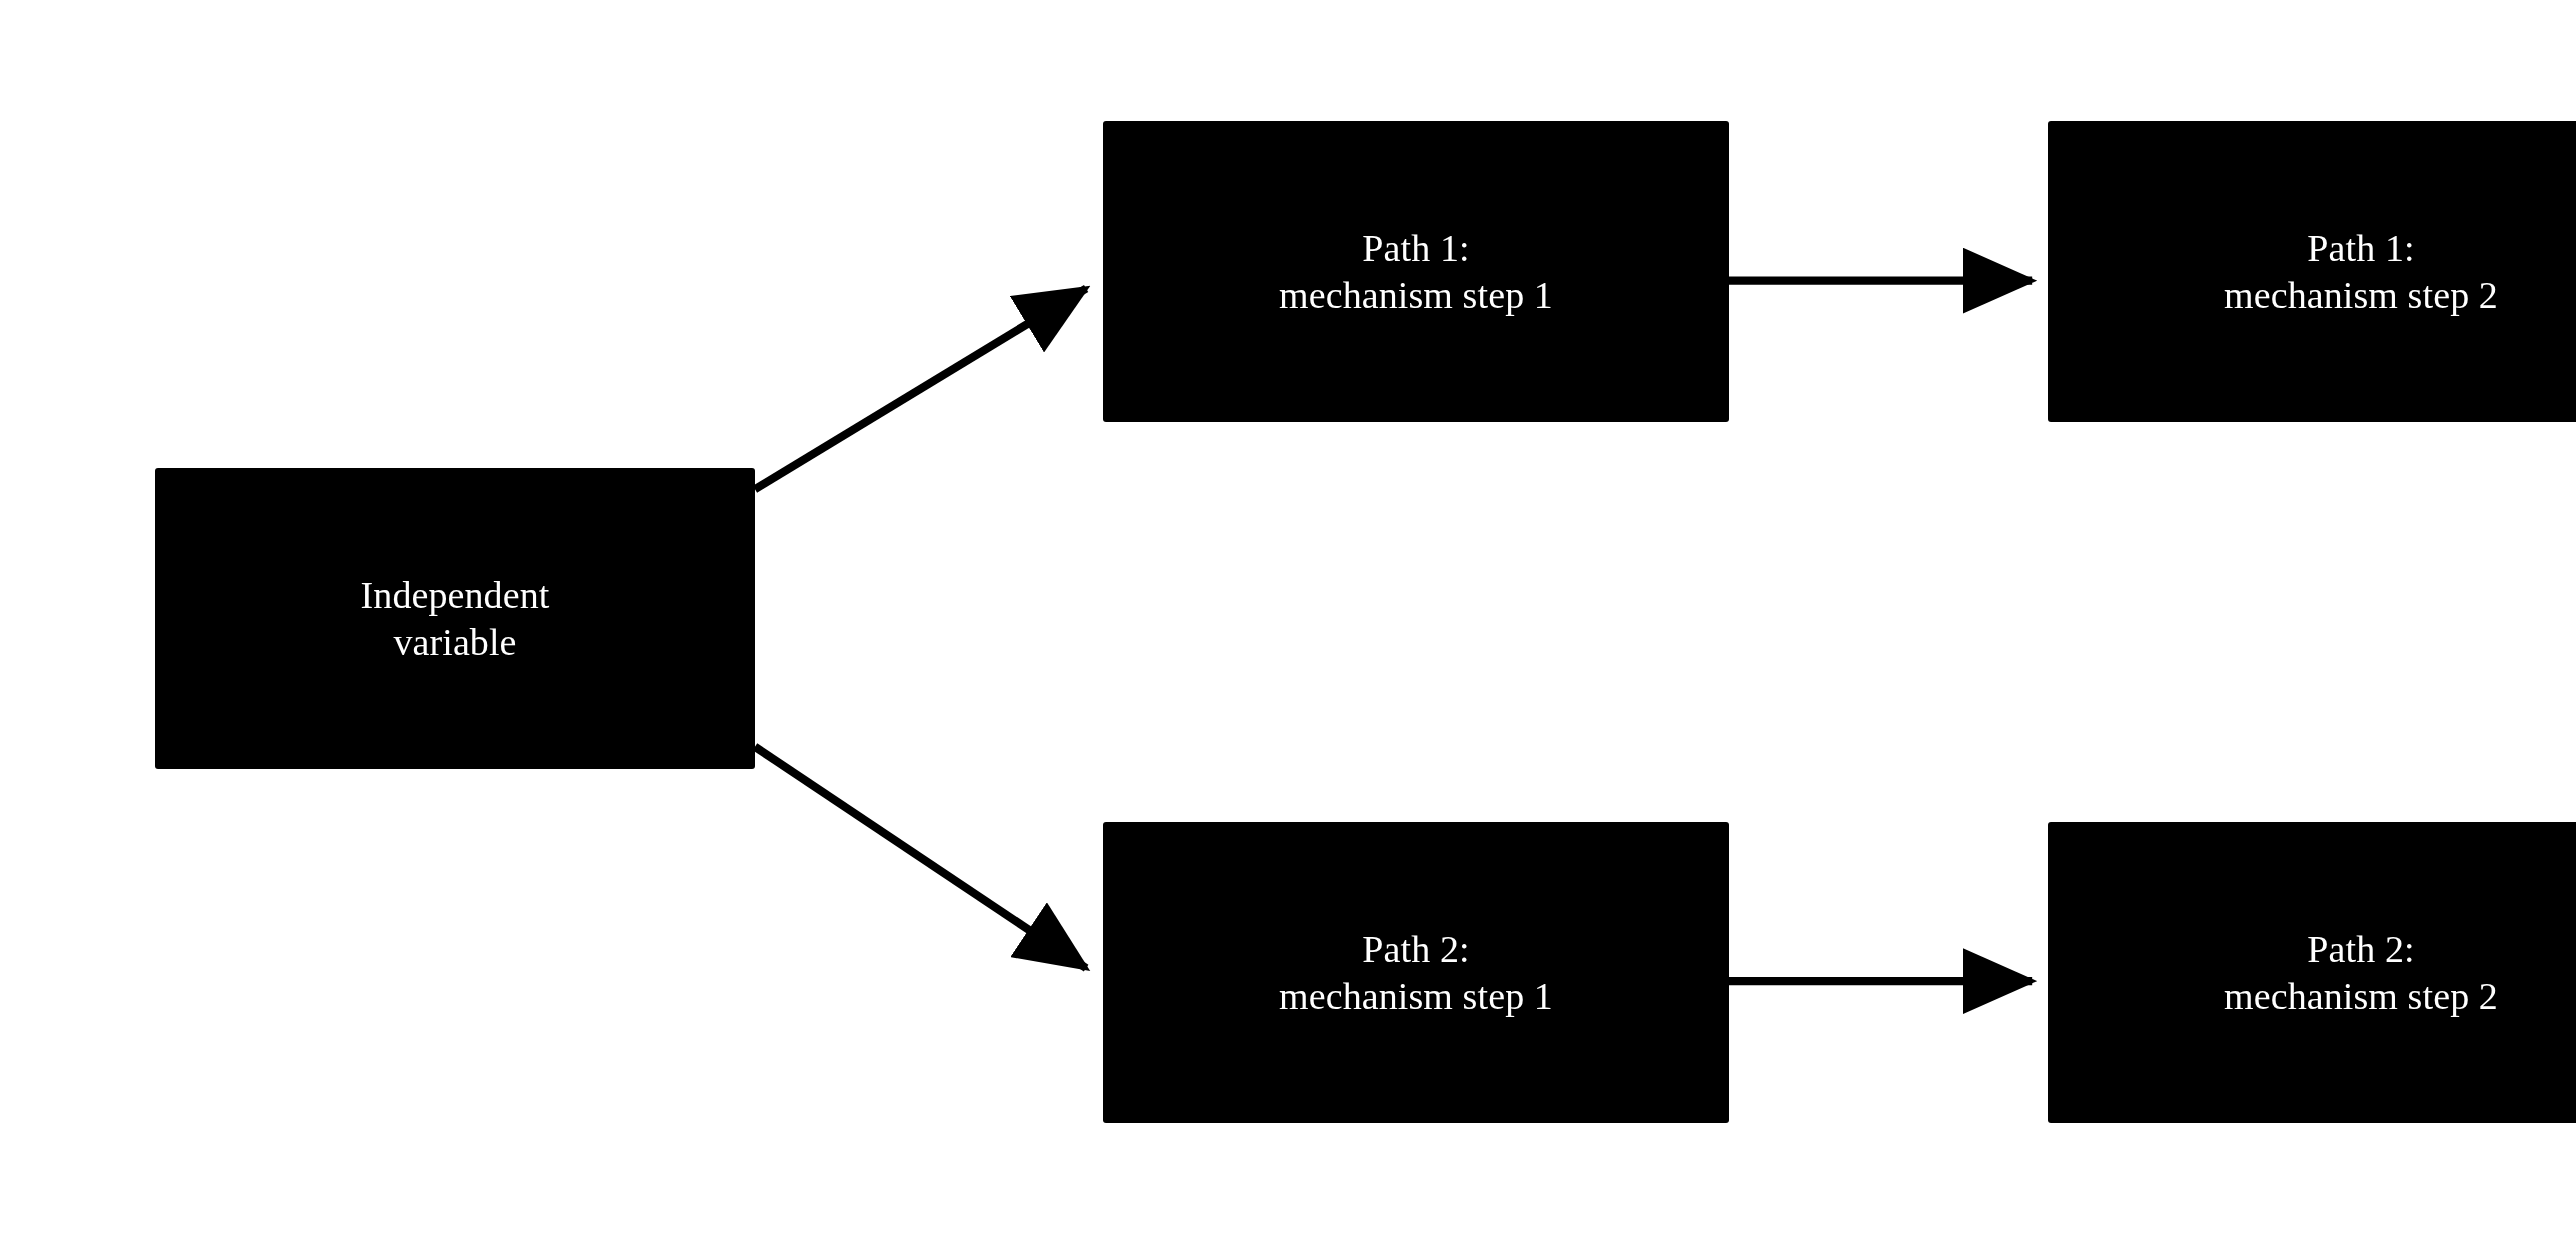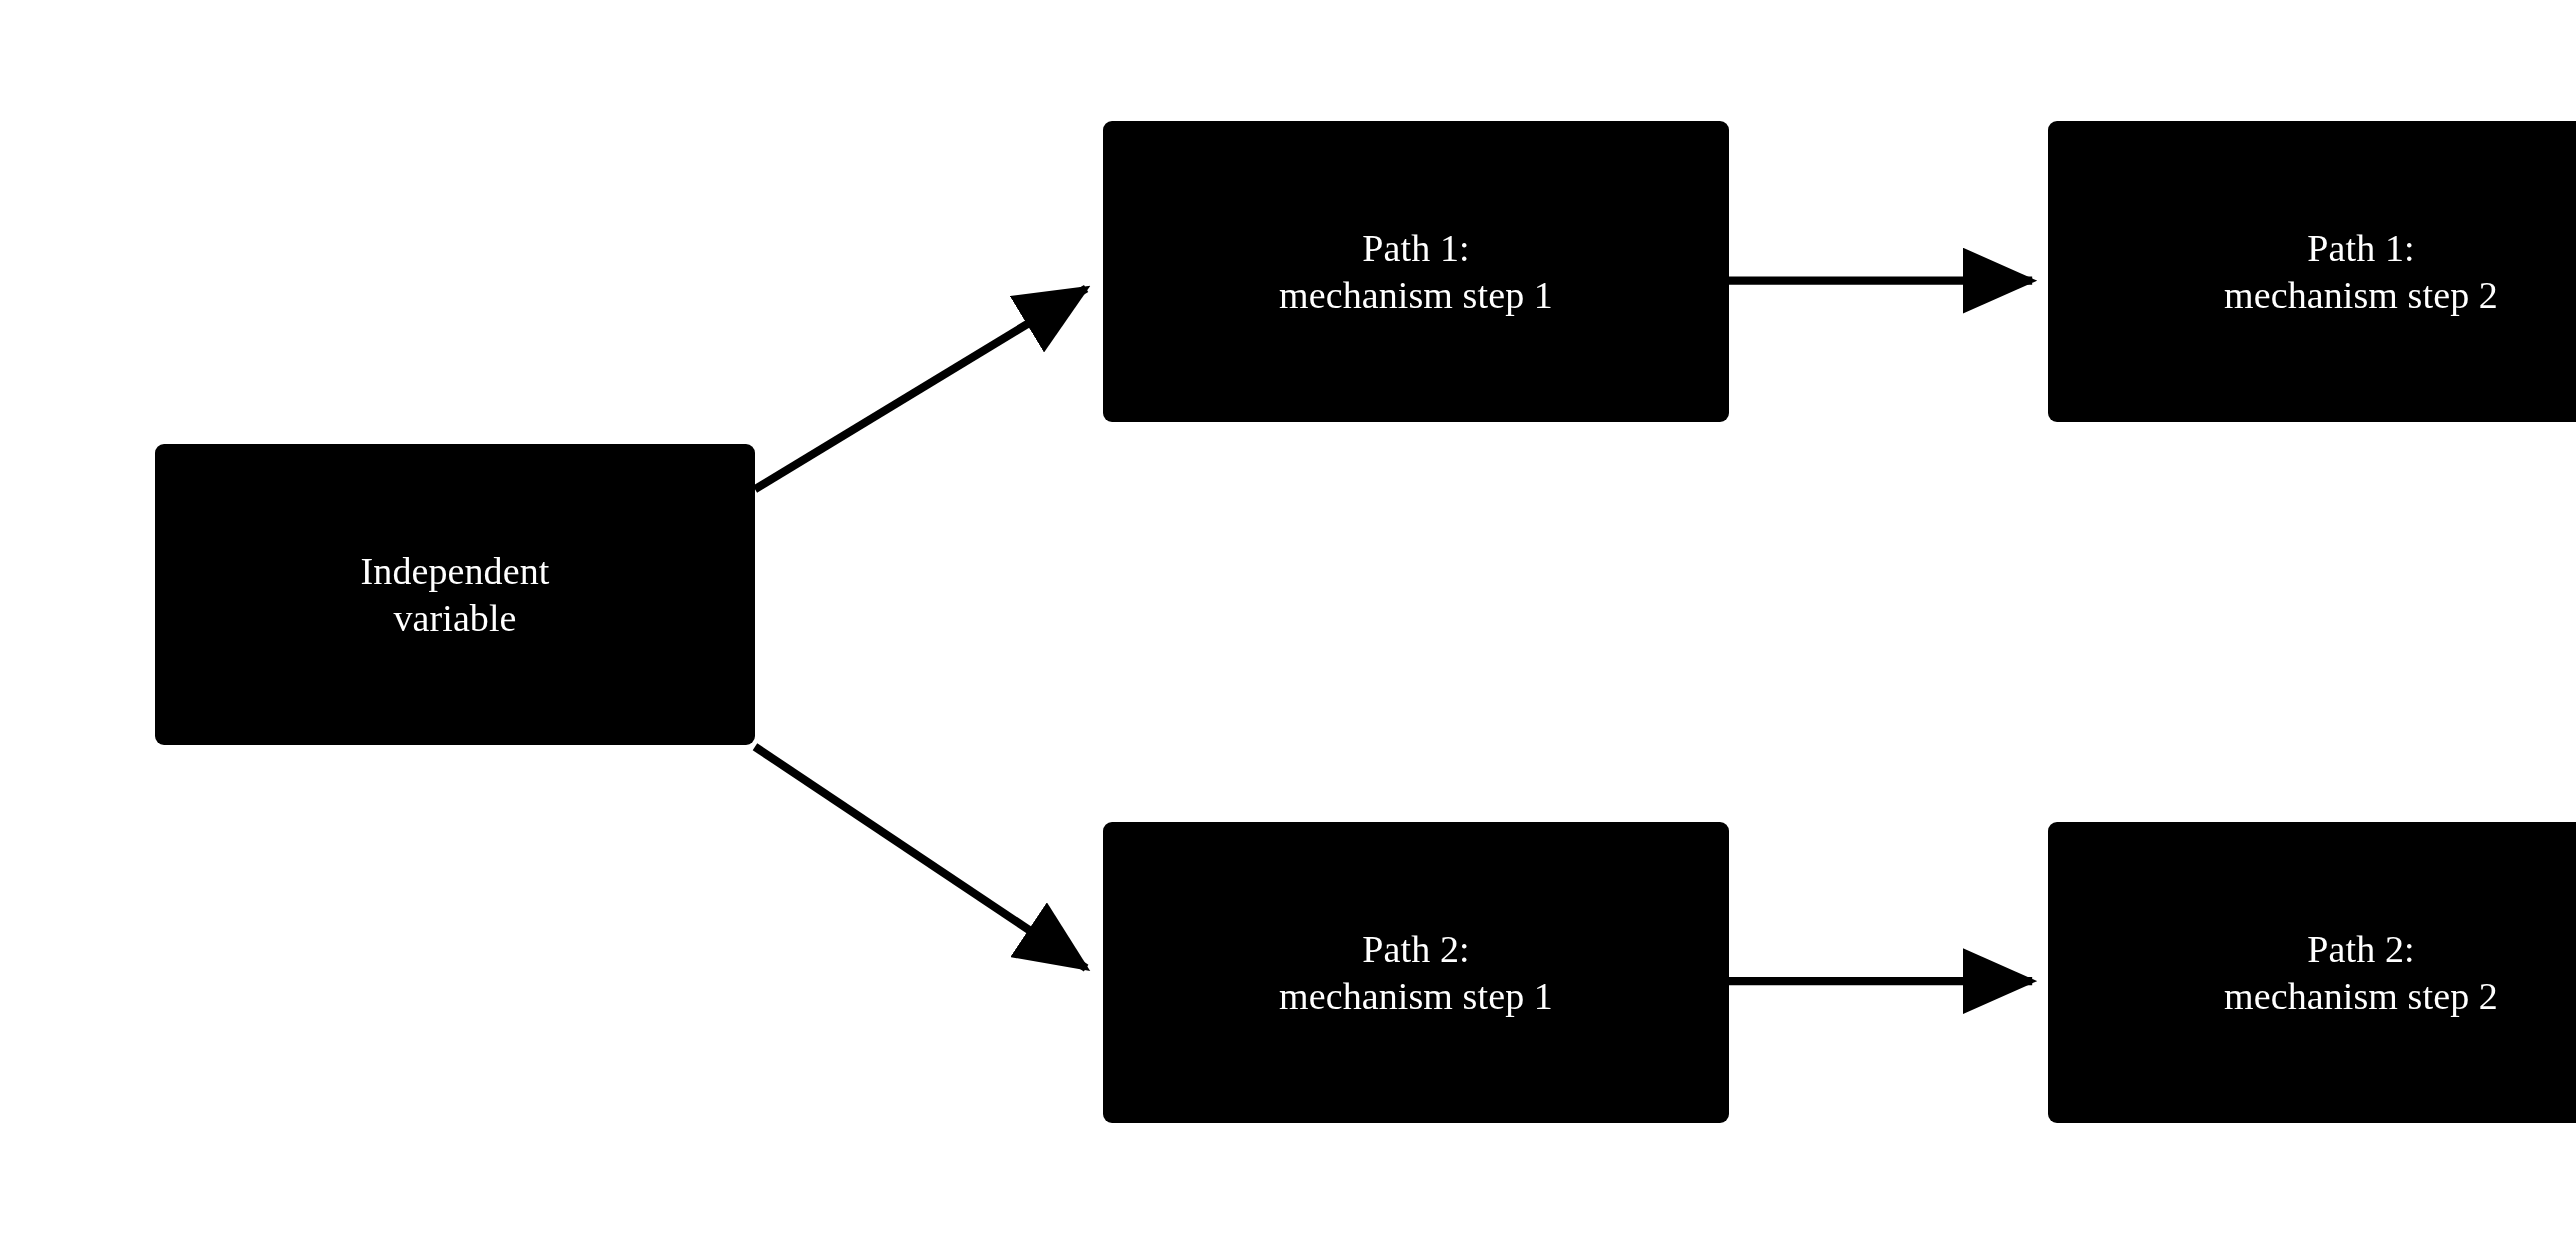--- a/index.html
+++ b/index.html
@@ -22,21 +22,21 @@
     top: 0;
     width: 3709px;
     height: 1236px;
     pointer-events: none;
   }
   .node {
     position: absolute;
     box-sizing: border-box;
     background: #000000;
     color: #ffffff;
-    border-radius: 9px;
+    border-radius: 3px;
     display: flex;
     align-items: center;
     justify-content: center;
     text-align: center;
     line-height: 1.22;
     font-size: 38px;
     font-weight: 400;
     letter-spacing: 0.1px;
     padding: 0 15.5px;
   }
@@ -63,21 +63,21 @@
 
     <line x1="3355" y1="545" x2="3945" y2="545" stroke="#000000" stroke-width="16" marker-end="url(#arrowhead)"></line>
 
     <line x1="3355" y1="1905" x2="3945" y2="1905" stroke="#000000" stroke-width="16" marker-end="url(#arrowhead)"></line>
 
     <line x1="5190" y1="560" x2="5785" y2="905" stroke="#000000" stroke-width="16" marker-end="url(#arrowhead)"></line>
 
     <line x1="5100" y1="1870" x2="5785" y2="1495" stroke="#000000" stroke-width="16" marker-end="url(#arrowhead)"></line>
   </svg>
 
-  <div class="node" style="left:155px; top:444px; width:600px; height:301px;">
+  <div class="node" style="left:155px; top:468px; width:600px; height:301px;">
     <span class="node-label">Independent
 variable</span>
   </div>
 
   <div class="node" style="left:1103px; top:121px; width:626px; height:301px;">
     <span class="node-label">Path 1:
 mechanism step 1</span>
   </div>
 
   <div class="node" style="left:2048px; top:121px; width:626px; height:301px;">

